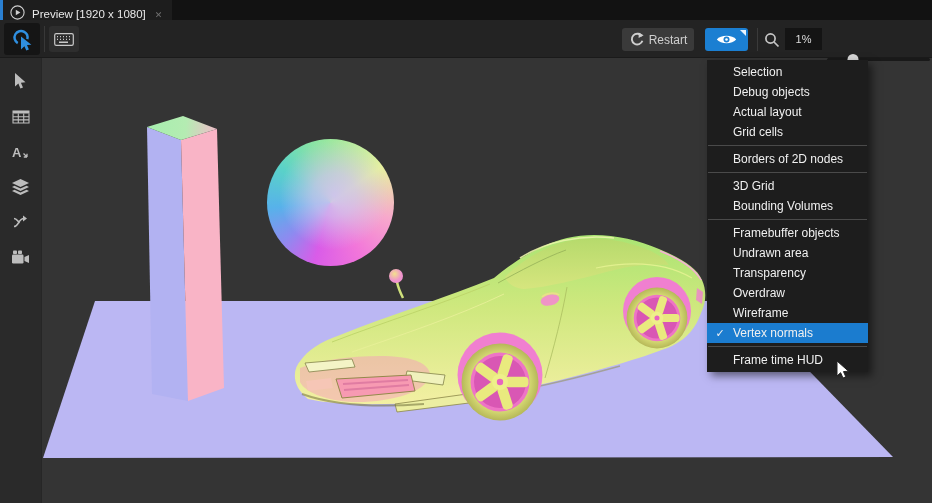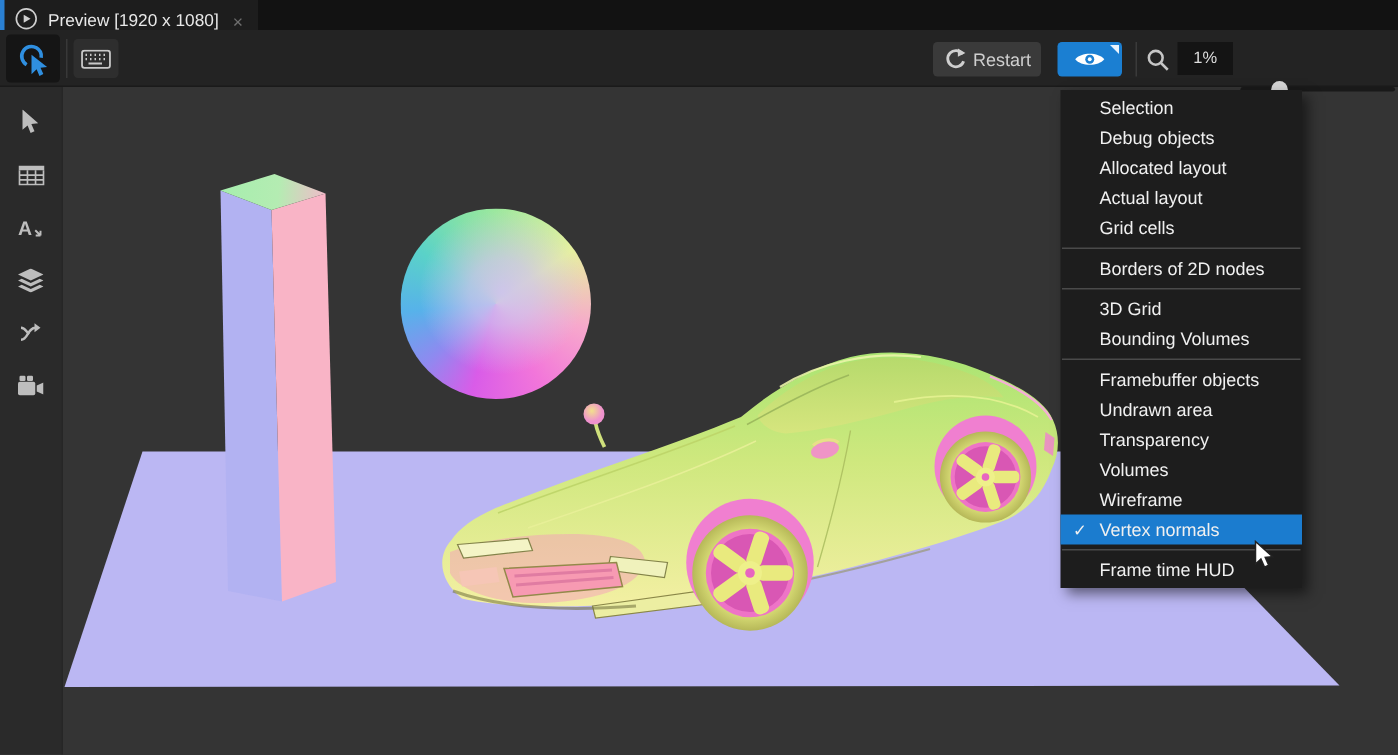--- a/index.html
+++ b/index.html
@@ -252,24 +252,20 @@
     <div class="menu-item">
       <span class="check"></span>
       <span>Selection</span>
     </div>
     <div class="menu-item">
       <span class="check"></span>
       <span>Debug objects</span>
     </div>
     <div class="menu-item">
       <span class="check"></span>
-      <span>Allocated layout</span>
-    </div>
-    <div class="menu-item">
-      <span class="check"></span>
       <span>Actual layout</span>
     </div>
     <div class="menu-item">
       <span class="check"></span>
       <span>Grid cells</span>
     </div>
     <div class="menu-sep"></div>
     <div class="menu-item">
       <span class="check"></span>
       <span>Borders of 2D nodes</span>
@@ -291,21 +287,21 @@
     <div class="menu-item">
       <span class="check"></span>
       <span>Undrawn area</span>
     </div>
     <div class="menu-item">
       <span class="check"></span>
       <span>Transparency</span>
     </div>
     <div class="menu-item">
       <span class="check"></span>
-      <span>Volumes</span>
+      <span>Overdraw</span>
     </div>
     <div class="menu-item">
       <span class="check"></span>
       <span>Wireframe</span>
     </div>
     <div class="menu-item" style="background-color: rgb(27, 124, 207);">
       <span class="check">✓</span>
       <span>Vertex normals</span>
     </div>
     <div class="menu-sep"></div>

